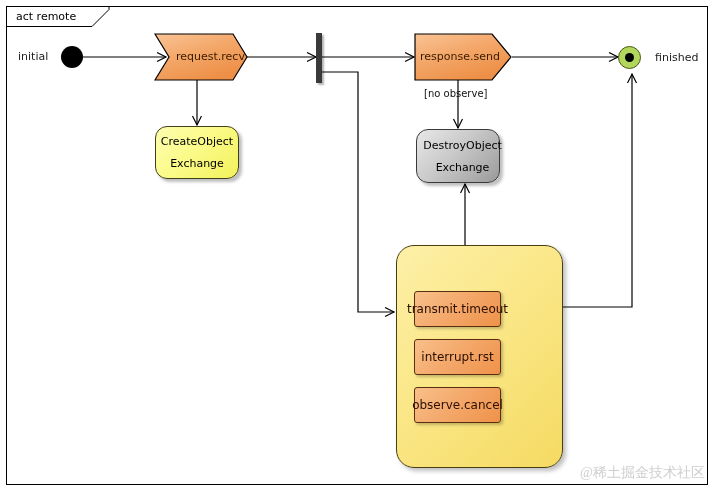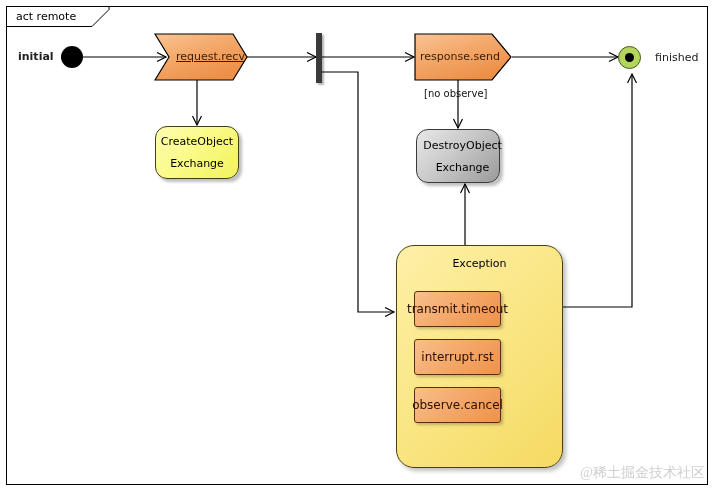--- a/index.html
+++ b/index.html
@@ -220,34 +220,34 @@
 
     <line x1="512" y1="57" x2="618" y2="57" stroke="#000" stroke-width="1.2" marker-end="url(#oarrow)"></line>
 
     <line x1="458" y1="79" x2="458" y2="128" stroke="#000" stroke-width="1.2" marker-end="url(#oarrow)"></line>
 
     <line x1="465" y1="245" x2="465" y2="184" stroke="#000" stroke-width="1.2" marker-end="url(#oarrow)"></line>
 
     <polyline points="563,307 632,307 632,74" fill="none" stroke="#000" stroke-width="1.2" marker-end="url(#oarrow)"></polyline>
   </svg>
 
-  <span class="label-text" style="left:18px; top:50px;font-weight:bold;">initial</span>
+  <span class="label-text" style="left:18px; top:50px;">initial</span>
   <div class="node initial-node" style="left:61px; top:46px; width:22px; height:22px;"></div>
 
   <svg class="signal-shape" style="left:154px; top:33px;" width="96" height="48">
     <defs>
       <linearGradient id="gOrange1" x1="0" y1="0" x2="0.6" y2="1">
         <stop offset="0%" stop-color="#f9c496"></stop>
         <stop offset="45%" stop-color="#f4a96c"></stop>
         <stop offset="100%" stop-color="#ed8f46"></stop>
       </linearGradient>
     </defs>
     <polygon points="1,1 79,1 93,24 79,47 1,47 15,24" fill="url(#gOrange1)" stroke="#000" stroke-width="1.2"></polygon>
   </svg>
-  <span class="signal-text" style="left:176px; top:50px;text-decoration:underline;">request.recv</span>
+  <span class="signal-text" style="left:176px; top:50px;">request.recv</span>
 
   <div class="node fork-bar" style="left:316px; top:33px; width:6px; height:50px;"></div>
 
   <svg class="signal-shape" style="left:414px; top:33px;" width="100" height="48">
     <defs>
       <linearGradient id="gOrange2" x1="0" y1="0" x2="0.6" y2="1">
         <stop offset="0%" stop-color="#f9c496"></stop>
         <stop offset="45%" stop-color="#f4a96c"></stop>
         <stop offset="100%" stop-color="#ed8f46"></stop>
       </linearGradient>
@@ -267,21 +267,20 @@
   </div>
 
   <span class="guard-label" style="left:424px; top:88px;">[no observe]</span>
 
   <div class="obj-box obj-destroy" style="left:416px; top:129px; width:84px; height:54px;padding-left:9px;">
     <span class="line1">DestroyObject</span>
     <span class="line2">Exchange</span>
   </div>
 
   <div class="group-box" style="left:396px; top:245px; width:167px; height:223px;">
-    <span class="group-title">Exception</span>
 
     <div class="action-box" style="left:17px; top:45px; width:87px; height:36px;">transmit.timeout</div>
 
     <div class="action-box" style="left:17px; top:93px; width:87px; height:36px;">interrupt.rst</div>
 
     <div class="action-box" style="left:17px; top:141px; width:87px; height:36px;">observe.cancel</div>
   </div>
 
   <span class="watermark" style="left:580px; top:464px;">@稀土掘金技术社区</span>
 

